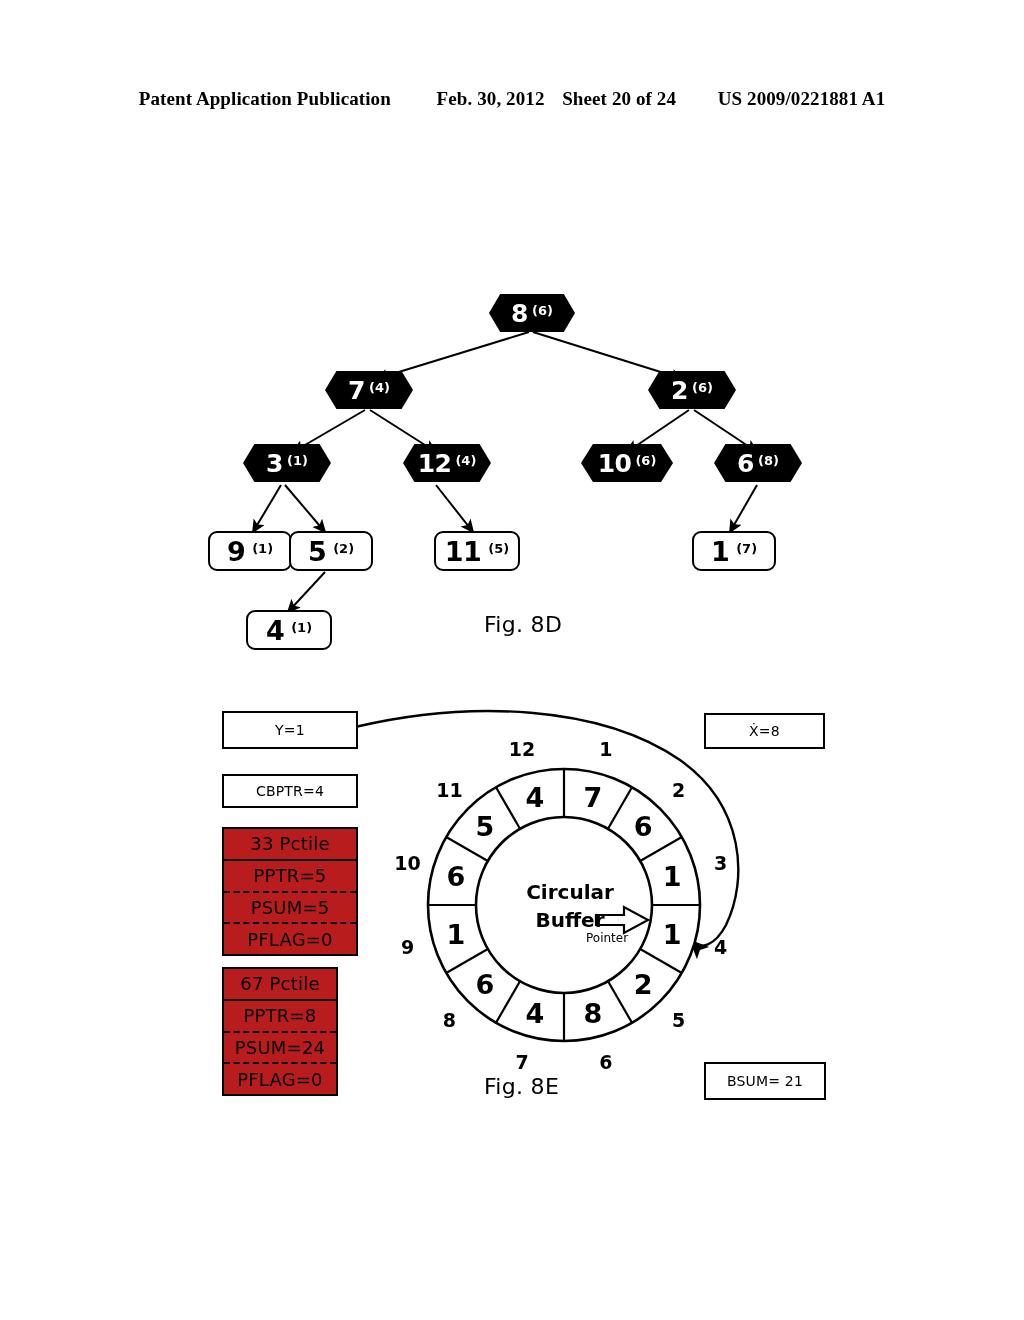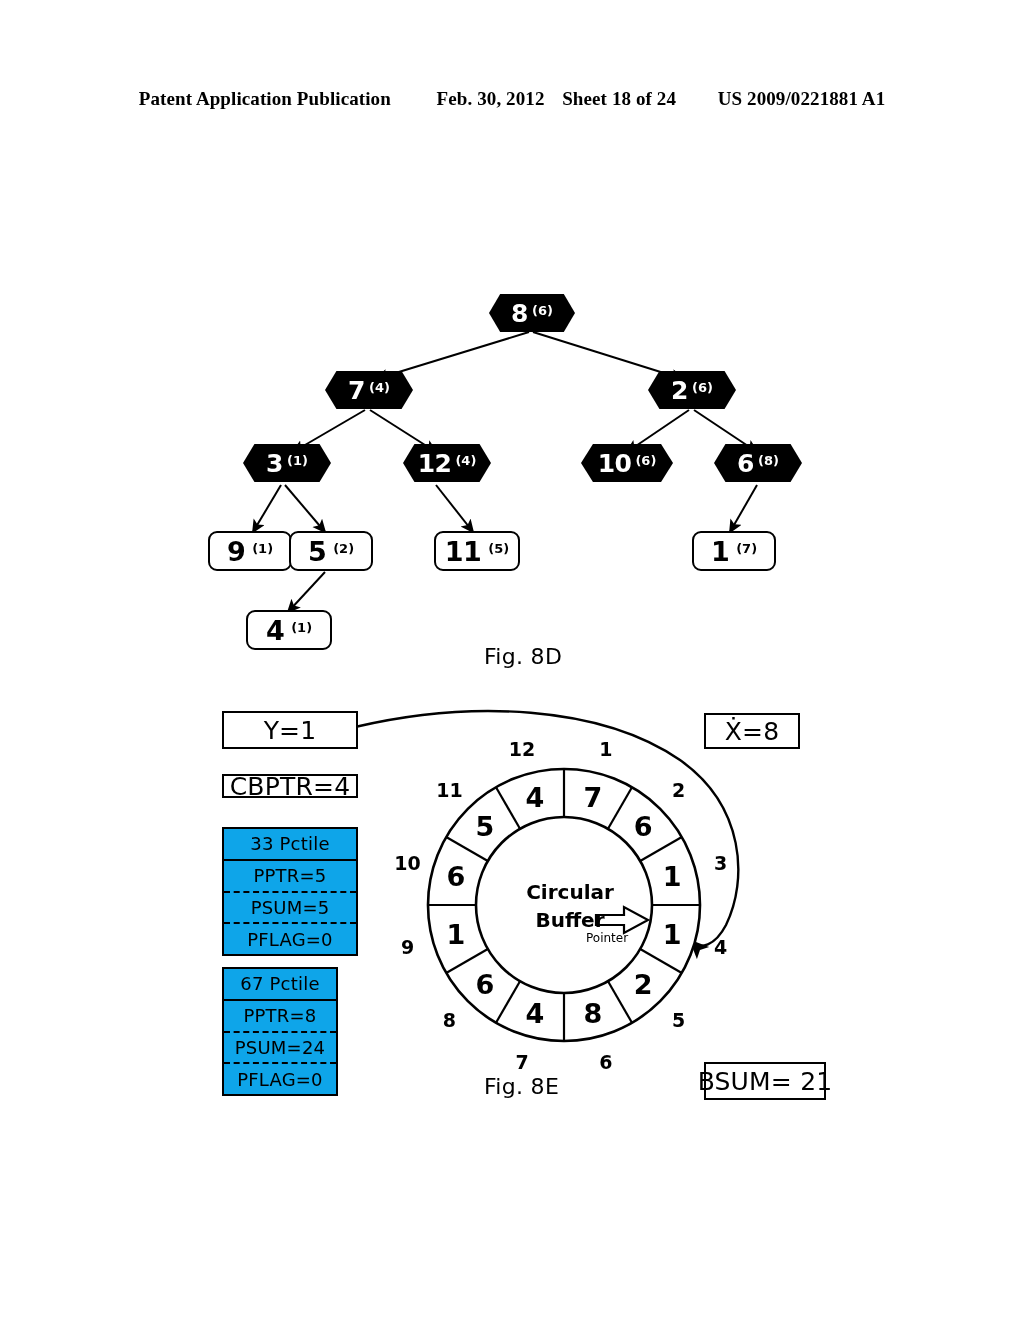--- a/index.html
+++ b/index.html
@@ -113,29 +113,29 @@
   
   .info-box {
     position: absolute;
     border: 2.5px solid #000;
     background: #fff;
     box-sizing: border-box;
     display: flex;
     align-items: center;
     justify-content: center;
     font-family: "DejaVu Sans", sans-serif;
-    font-size: 25px;
+    font-size: 14px;
     letter-spacing: 0.2px;
     white-space: nowrap;
   }
 
   .pct-box {
     position: absolute;
     border: 2.5px solid #000;
-    background: #0ea5e9;
+    background: #b91c1c;
     box-sizing: border-box;
     display: flex;
     flex-direction: column;
   }
   .pct-box .row {
     flex: 1 1 0;
     display: flex;
     align-items: center;
     justify-content: center;
     font-family: "DejaVu Sans", sans-serif;
@@ -177,21 +177,21 @@
   .cb-index-label { font-size: 19px; }
 </style>
 </head>
 <body>
 
 <div id="patent-header">
   <span class="seg">Patent Application Publication</span>
   <span class="gap1"></span>
   <span class="seg">Feb. 30, 2012</span>
   <span class="gapS"></span>
-  <span class="seg">Sheet 18 of 24</span>
+  <span class="seg">Sheet 20 of 24</span>
   <span class="gap2"></span>
   <span class="seg">US 2009/0221881 A1</span>
 </div>
 
 <svg class="figure-canvas" viewBox="0 0 1024 1320">
   <defs>
     <marker id="arrowhead" markerWidth="7" markerHeight="7" refX="6" refY="3.2" orient="auto" markerUnits="strokeWidth">
       <path d="M0,0 L7,3.2 L0,6.4 L1.6,3.2 Z" fill="#000"></path>
     </marker>
     <marker id="arrowhead-big" markerWidth="8" markerHeight="8" refX="6.5" refY="3.6" orient="auto" markerUnits="strokeWidth">
@@ -275,31 +275,31 @@
 <div class="leaf-node" style="left:692px; top:531px; width:84px;">
   <span class="key">1</span>
   <span class="cnt">(7)</span>
 </div>
 
 <div class="leaf-node" style="left:246px; top:610px; width:86px;">
   <span class="key">4</span>
   <span class="cnt">(1)</span>
 </div>
 
-<div class="fig-caption" style="left:484px; top:644px;">Fig. 8D</div>
+<div class="fig-caption" style="left:484px; top:612px;">Fig. 8D</div>
 
 <svg class="figure-canvas" viewBox="0 0 1024 1320">
   <path d="M 355,727 C 470,700 600,705 680,760 C 745,806 748,880 726,925 C 715,946 700,950 692,942" fill="none" stroke="#000" stroke-width="2.4" marker-end="url(#arrowhead-big)"></path>
 </svg>
 
 <div class="info-box" style="left:222px; top:711px; width:136px; height:38px;">Y=1</div>
 
-<div class="info-box" style="left:222px; top:774px; width:136px; height:24px;">CBPTR=4</div>
-
-<div class="info-box" style="left:704px; top:713px; width:96px; height:36px;">Ẋ=8</div>
+<div class="info-box" style="left:222px; top:774px; width:136px; height:34px;">CBPTR=4</div>
+
+<div class="info-box" style="left:704px; top:713px; width:121px; height:36px;">Ẋ=8</div>
 
 <div class="info-box" style="left:704px; top:1062px; width:122px; height:38px;">BSUM= 21</div>
 
 <div class="pct-box" style="left:222px; top:827px; width:136px; height:129px;">
   <div class="row title">33 Pctile</div>
   <div class="row">PPTR=5</div>
   <div class="row dashed-top">PSUM=5</div>
   <div class="row dashed-top">PFLAG=0</div>
 </div>
 

